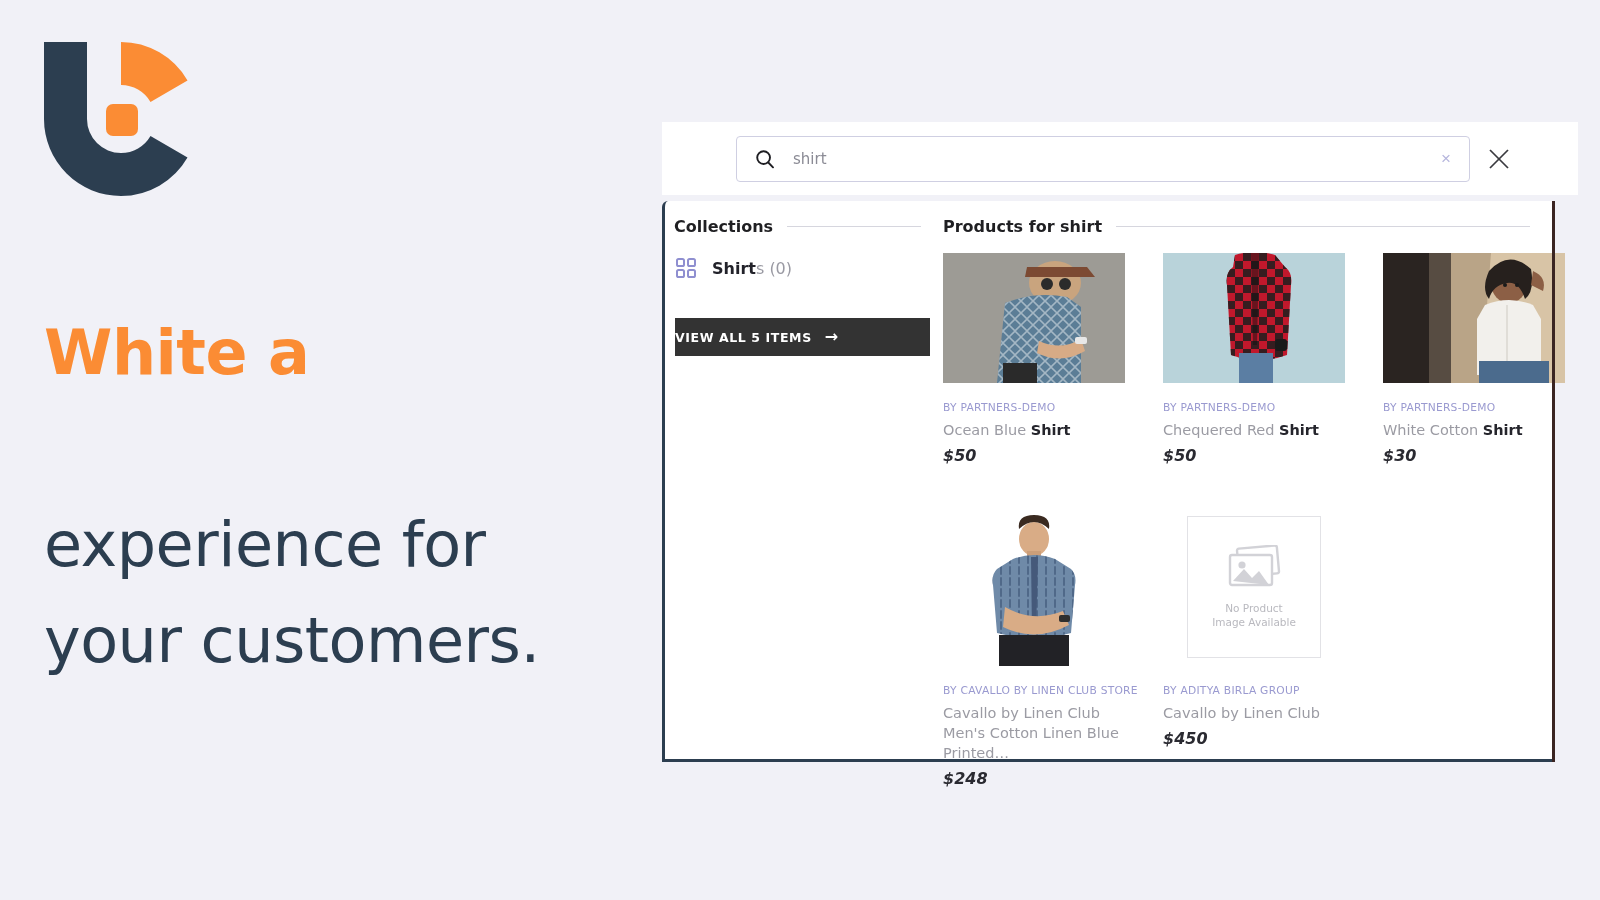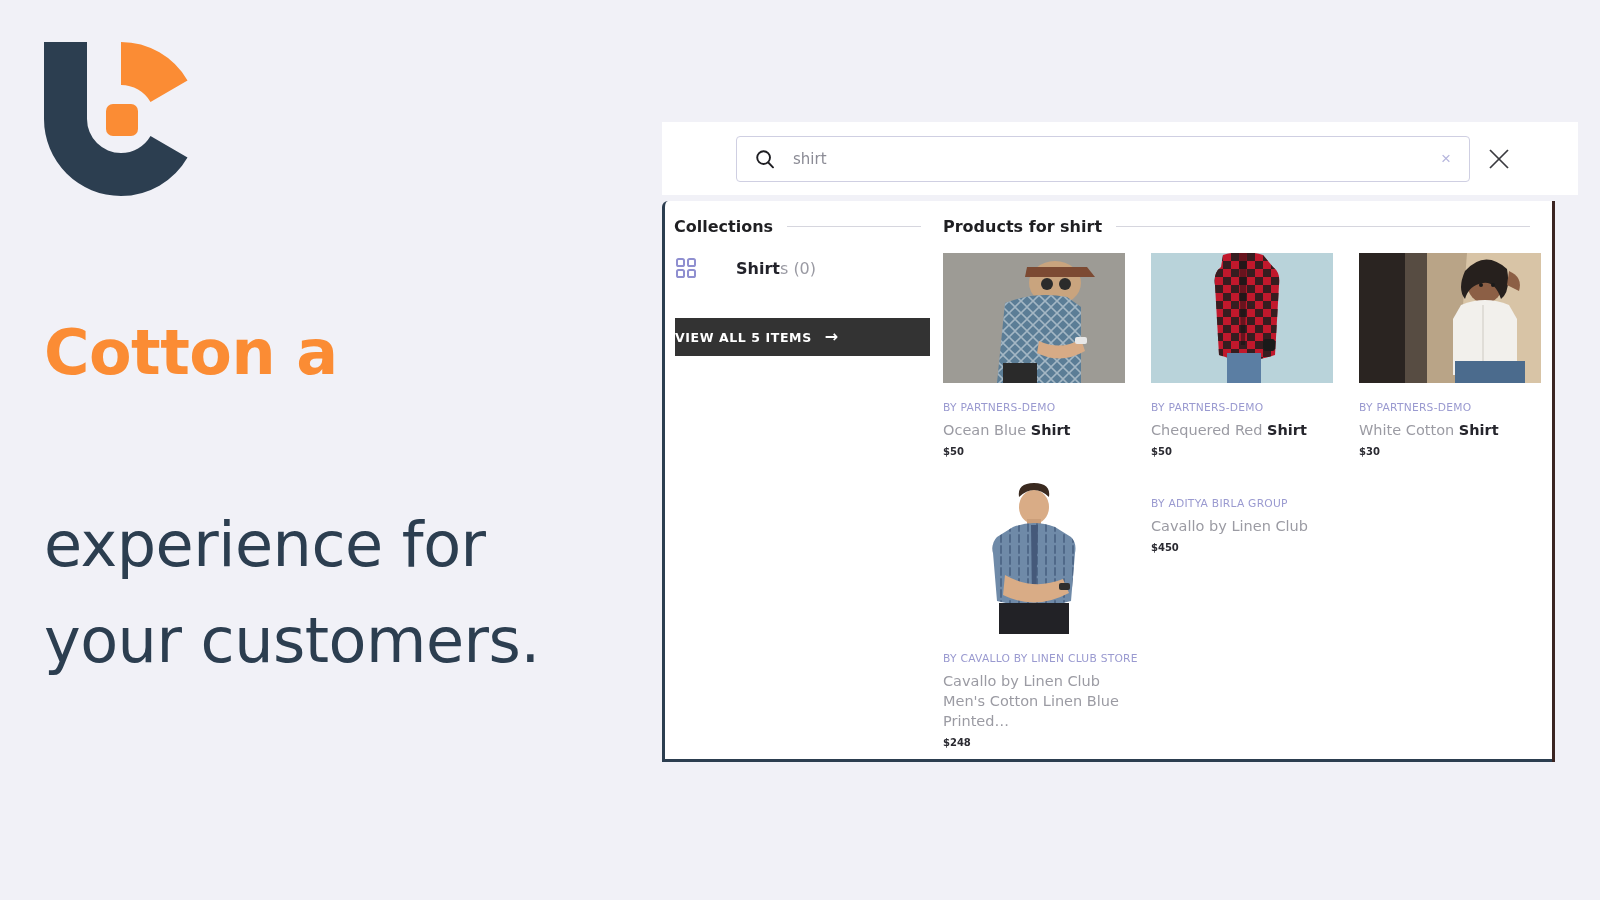--- a/index.html
+++ b/index.html
@@ -92,21 +92,20 @@
     font-family: "DejaVu Sans", sans-serif;
     white-space: nowrap;
   }
   .sec-head .rule {
     flex: 1 1 auto; height: 1px; background: #d6d6de; margin-left: 14px;
   }
   .coll-item {
     display: flex; align-items: center;
     margin-top: 22px; padding-left: 2px;
     cursor: pointer;
-    gap: 24px;
   }
   .grid-icon { width: 20px; height: 20px; flex: 0 0 auto; }
   .coll-label {
     margin-left: 16px; font-size: 16px; color: #9a9aa3;
     font-family: "DejaVu Sans", sans-serif;
   }
   .coll-label b { color: #22222a; font-weight: 700; }
   .view-all {
     margin-top: 40px; margin-left: 1px;
     width: 255px; height: 38px;
@@ -119,20 +118,21 @@
   .view-all .arrow { margin-left: 13px; font-size: 16px; line-height: 1; }
 
   
   .products { flex: 1 1 auto; padding: 16px 22px 0 0; min-width: 0; }
   .prod-grid {
     margin-top: 17px;
     display: grid;
     grid-template-columns: repeat(3, 196px);
     column-gap: 12px;
     row-gap: 0;
+    gap: 24px;
   }
   .prod-card { width: 196px; cursor: pointer; }
   .prod-thumb {
     width: 182px; height: 130px;
     overflow: hidden; position: relative;
     background: #fff;
   }
   .prod-thumb.tall { height: 155px; }
   .prod-vendor {
     margin-top: 18px;
@@ -141,22 +141,23 @@
     font-family: "DejaVu Sans", sans-serif;
     white-space: nowrap; overflow: hidden;
   }
   .prod-title {
     margin-top: 6px; font-size: 14.5px; line-height: 20px;
     color: #9b9ba3;
     font-family: "DejaVu Sans", sans-serif;
   }
   .prod-title b { color: #25252c; font-weight: 700; }
   .prod-price {
-    margin-top: 6px; font-size: 10px; font-weight: 700; color: #2a2a31;
-    font-family: "DejaVu Sans", sans-serif;
+    margin-top: 6px; font-size: 16px; font-weight: 700; color: #2a2a31;
+    font-family: "DejaVu Sans", sans-serif;
+    font-style: italic;
   }
   .row2 { margin-top: 22px; }
   .noimg {
     width: 134px; height: 142px;
     border: 1px solid #e2e2e6;
     display: flex; flex-direction: column;
     align-items: center; justify-content: center;
     margin: 5px 0 0 24px;
   }
   .noimg-text {
@@ -186,21 +187,21 @@
                  A77 77 0 0 1 77 154 A77 77 0 0 1 0 77 Z" fill="#2c3e50"></path>
 
         <path d="M77 0 A77 77 0 0 1 143.5 38.5 L106.5 60
                  A34 34 0 0 0 77 43 Z" fill="#fb8c34"></path>
 
         <rect x="62" y="62" width="32" height="32" rx="7" fill="#fb8c34"></rect>
       </svg>
     </div>
 
     <div class="hero-head">
-      <span class="accent">Cotton a</span><br>
+      <span class="accent">White a</span><br>
       <br>
       <span>experience for</span><br>
       <span>your customers.</span>
     </div>
   </div>
 
   <div class="panel">
 
     <div class="panel-header">
 
@@ -352,20 +353,36 @@
                 <rect x="116" y="104" width="11" height="7" rx="2" fill="#2e2e2e"></rect>
                 <rect x="56" y="124" width="70" height="31" fill="#222226"></rect>
               </svg>
             </div>
             <div class="prod-vendor">BY CAVALLO BY LINEN CLUB STORE</div>
             <div class="prod-title"><span>Cavallo by Linen Club Men's Cotton Linen Blue Printed…</span><b></b></div>
             <div class="prod-price">$248</div>
           </div>
 
           <div class="prod-card row2">
+            <div class="prod-thumb tall">
+              <div class="noimg">
+                <span>
+                  <svg width="56" height="44" viewBox="0 0 56 44">
+                    <rect x="12" y="2" width="40" height="28" rx="2" fill="none" stroke="#d2d2d7" stroke-width="2.4" transform="rotate(-5 32 16)"></rect>
+                    <rect x="4" y="10" width="42" height="30" rx="2" fill="#fff" stroke="#d2d2d7" stroke-width="2.4"></rect>
+                    <circle cx="16" cy="20" r="3.6" fill="#d2d2d7"></circle>
+                    <path d="M7 36 l11 -12 l8 9 l7 -7 l10 14 z" fill="#d2d2d7"></path>
+                  </svg>
+                </span>
+                <span class="noimg-text">
+                  <span>No Product</span><br>
+                  <span>Image Available</span>
+                </span>
+              </div>
+            </div>
             <div class="prod-vendor">BY ADITYA BIRLA GROUP</div>
             <div class="prod-title"><span>Cavallo by Linen Club</span><b></b></div>
             <div class="prod-price">$450</div>
           </div>
 
         </div>
       </div>
     </div>
   </div>
 </div>

